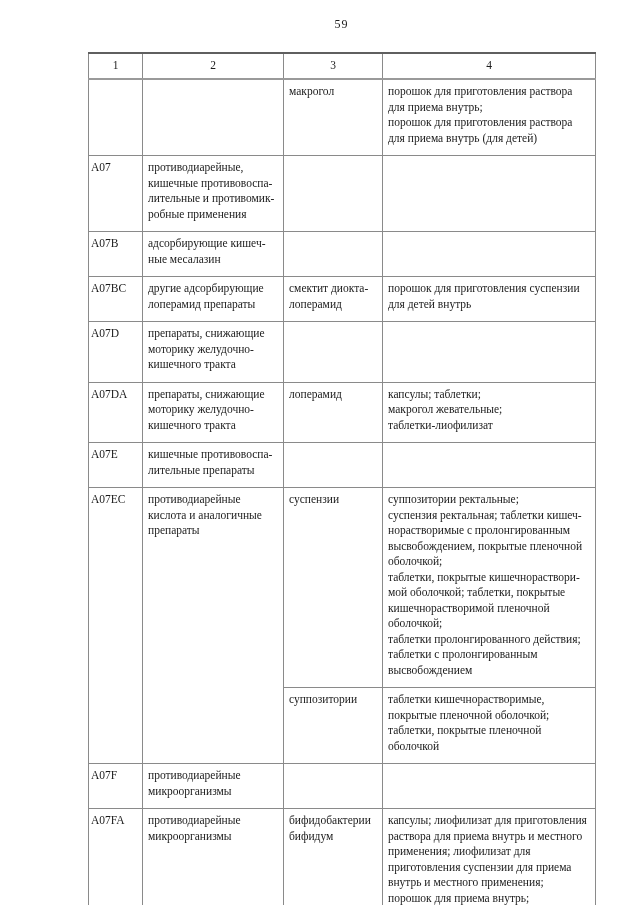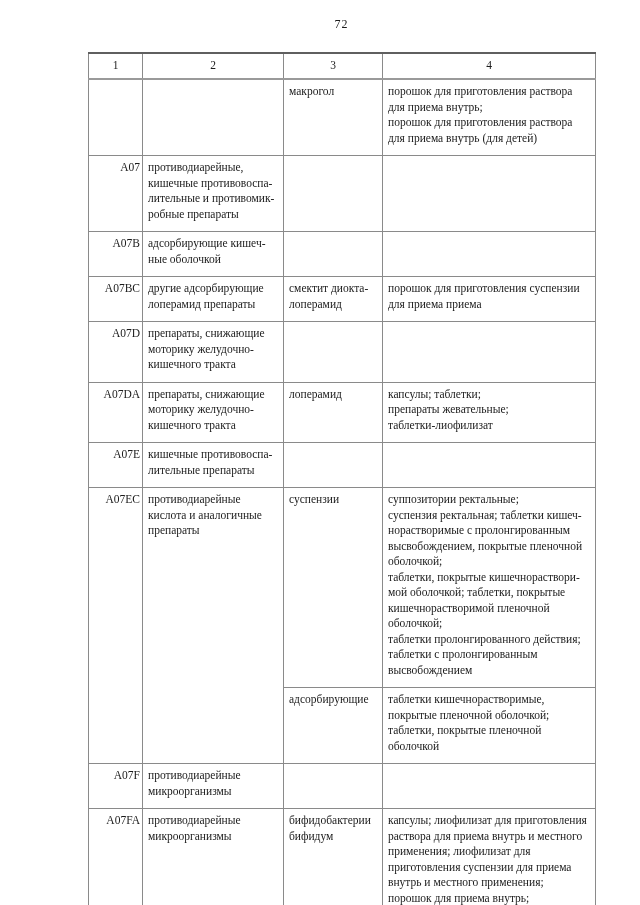--- a/index.html
+++ b/index.html
@@ -52,31 +52,31 @@
     vertical-align: middle;
     padding: 1px 2px;
     border-bottom: 2px solid #9a9a9a;
     font-size: 11.5px;
   }
   table.atc td {
     padding: 4px 6px 9px 5px;
     white-space: pre-line;
   }
   table.atc td.code {
-    text-align: right;
+    text-align: left;
     white-space: normal;
     padding-left: 2px;
     padding-right: 2px;
   }
 </style>
 </head>
 <body>
 
 <div class="page">
-  <div class="page-number">72</div>
+  <div class="page-number">59</div>
 
   <table class="atc">
     <colgroup>
       <col class="c1">
         <col class="c2">
         <col class="c3">
         <col class="c4">
     </colgroup>
     <thead>
       <tr>
@@ -94,56 +94,56 @@
         <td>порошок для приготовления раствора
 для приема внутрь;
 порошок для приготовления раствора
 для приема внутрь (для детей)</td>
       </tr>
       <tr>
         <td class="code">A07</td>
         <td>противодиарейные,
 кишечные противовоспа-
 лительные и противомик-
-робные препараты</td>
+робные применения</td>
         <td></td>
         <td></td>
       </tr>
       <tr>
         <td class="code">A07B</td>
         <td>адсорбирующие кишеч-
-ные оболочкой</td>
+ные месалазин</td>
         <td></td>
         <td></td>
       </tr>
       <tr>
         <td class="code">A07BC</td>
         <td>другие адсорбирующие
 лоперамид препараты</td>
         <td>смектит диокта-
 лоперамид</td>
         <td>порошок для приготовления суспензии
-для приема приема</td>
+для детей внутрь</td>
       </tr>
       <tr>
         <td class="code">A07D</td>
         <td>препараты, снижающие
 моторику желудочно-
 кишечного тракта</td>
         <td></td>
         <td></td>
       </tr>
       <tr>
         <td class="code">A07DA</td>
         <td>препараты, снижающие
 моторику желудочно-
 кишечного тракта</td>
         <td>лоперамид</td>
         <td>капсулы; таблетки;
-препараты жевательные;
+макрогол жевательные;
 таблетки-лиофилизат</td>
       </tr>
       <tr>
         <td class="code">A07E</td>
         <td>кишечные противовоспа-
 лительные препараты</td>
         <td></td>
         <td></td>
       </tr>
       <tr>
@@ -159,21 +159,21 @@
 оболочкой;
 таблетки, покрытые кишечнораствори-
 мой оболочкой; таблетки, покрытые
 кишечнорастворимой пленочной
 оболочкой;
 таблетки пролонгированного действия;
 таблетки с пролонгированным
 высвобождением</td>
       </tr>
       <tr>
-        <td>адсорбирующие</td>
+        <td>суппозитории</td>
         <td>таблетки кишечнорастворимые,
 покрытые пленочной оболочкой;
 таблетки, покрытые пленочной
 оболочкой</td>
       </tr>
       <tr>
         <td class="code">A07F</td>
         <td>противодиарейные
 микроорганизмы</td>
         <td></td>

